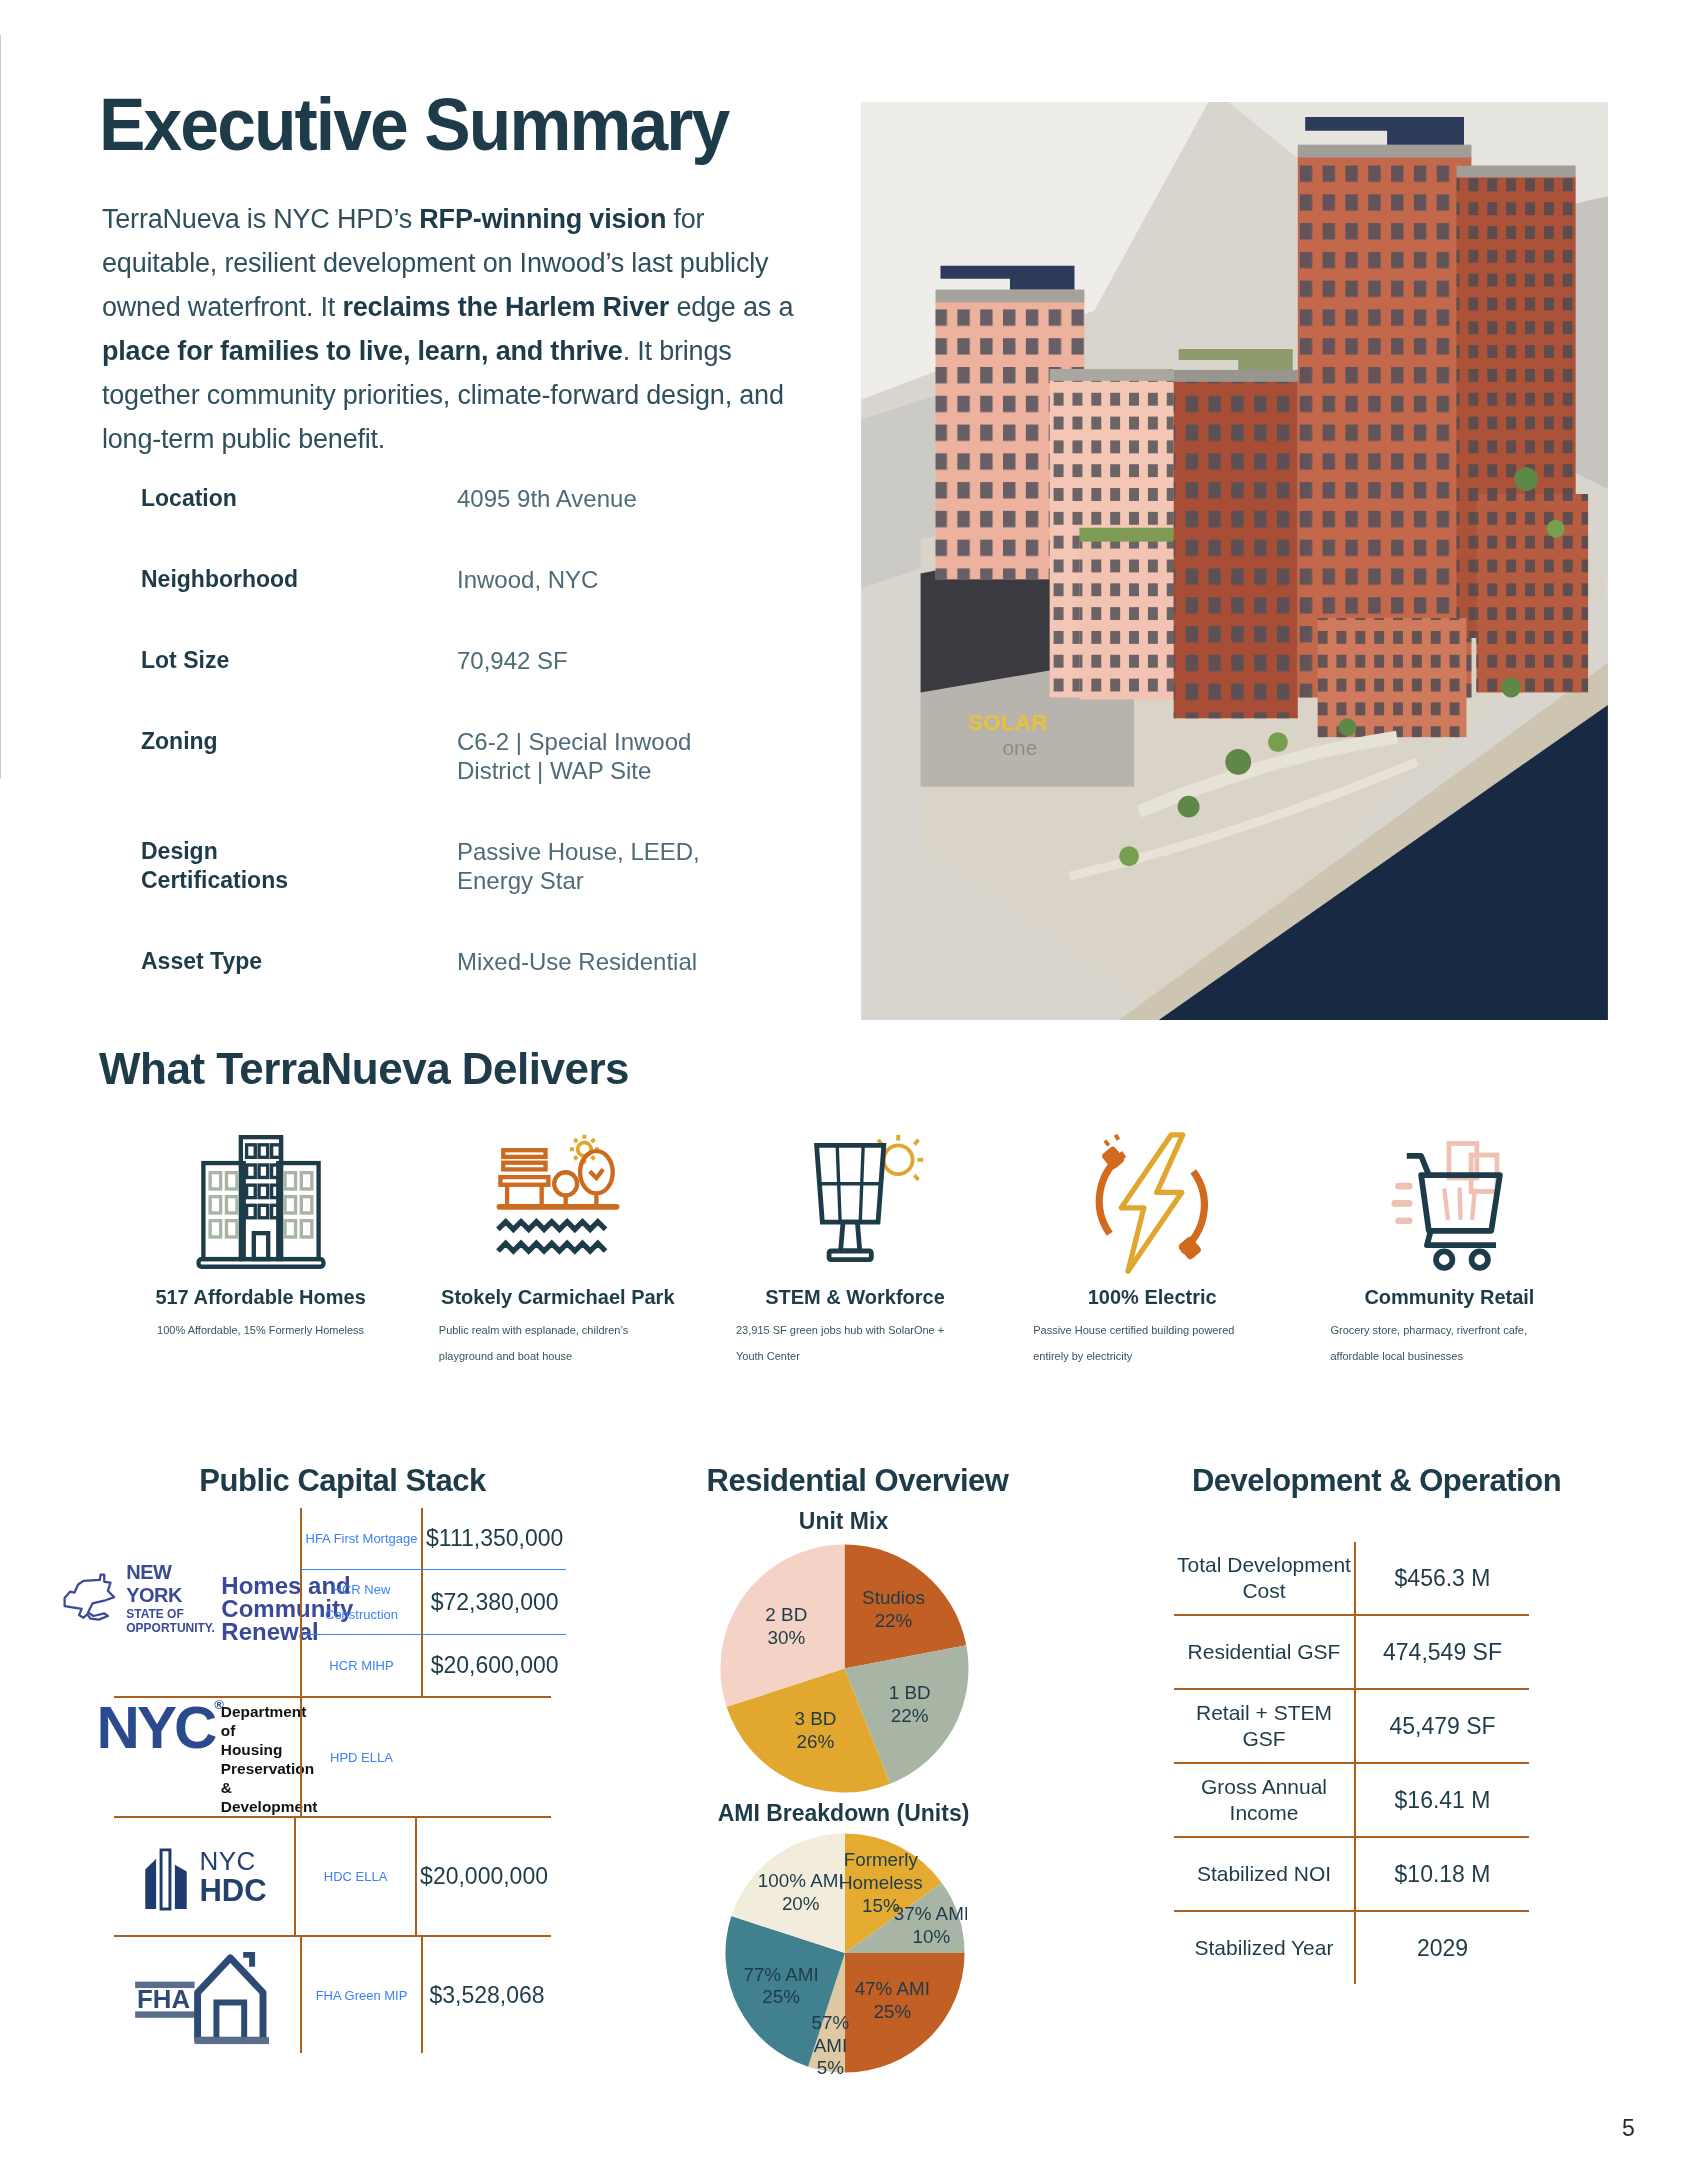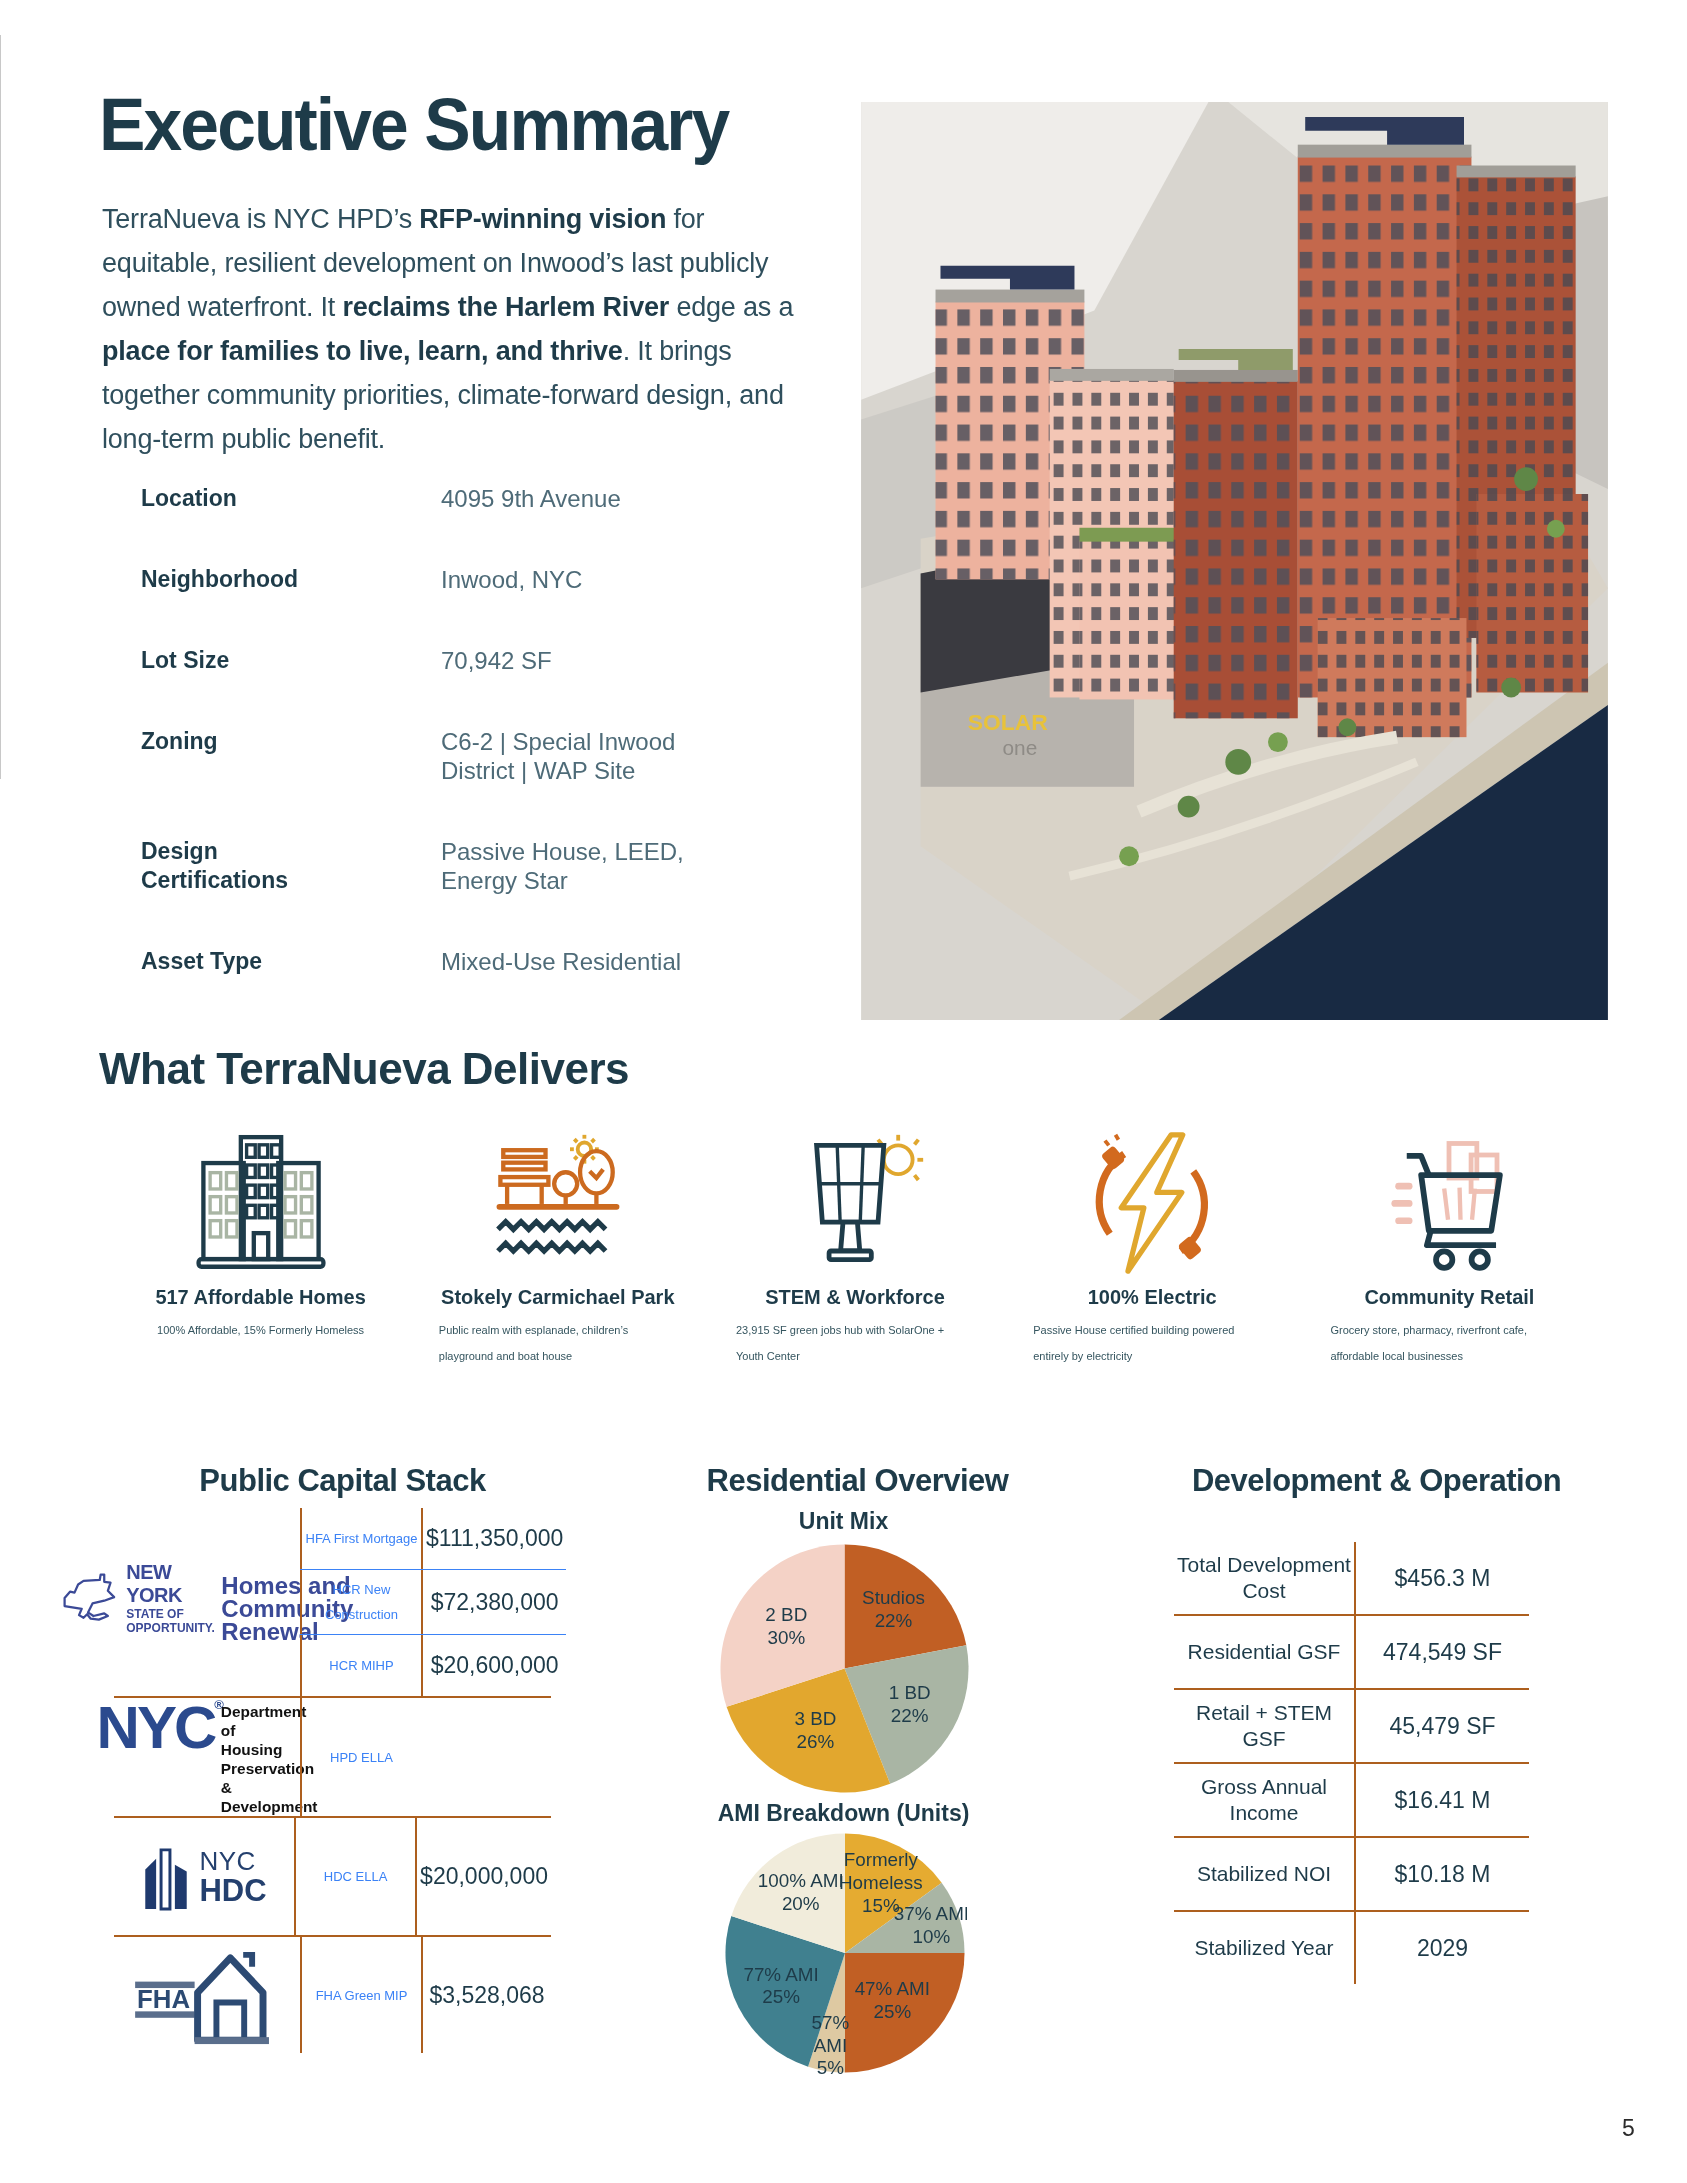--- a/index.html
+++ b/index.html
@@ -9,21 +9,21 @@
 
   
   .edge-line{left:0;top:35px;width:1px;height:744px;background:#9a9a9a;opacity:.55;}
   h1.title{left:99px;top:88px;margin:0;font-size:74px;font-weight:bold;color:#1e3b49;
            letter-spacing:-2px;line-height:1;transform:scaleX(.94);transform-origin:left;}
   .intro{left:102px;top:197px;width:705px;font-size:27px;line-height:44px;color:#2f4f5d;
          letter-spacing:-0.2px;}
   .intro b{color:#1e3b49;}
 
   .facts{left:141px;top:484px;width:675px;}
-  .fact-row{display:flex;margin-bottom:52px;}
+  .fact-row{display:flex;margin-bottom:52px;gap:16px;}
   .f-label{width:300px;font-size:23px;font-weight:bold;color:#1e3b49;line-height:29px;white-space:pre-line;}
   .f-value{flex:1;font-size:24px;color:#4e6b78;line-height:29px;white-space:pre-line;}
 
   .render-box{left:861px;top:102px;width:747px;height:918px;}
 
   
   h2.delivers-title{left:99px;top:1044px;margin:0;font-size:44px;font-weight:bold;color:#1e3b49;letter-spacing:-0.5px;}
   .delivers-row{left:112px;top:1111px;width:1486px;display:flex;}
   .deliver-item{flex:1;display:flex;flex-direction:column;align-items:center;padding:0 7px;}
   .d-iconbox{height:164px;display:flex;align-items:flex-end;justify-content:center;}

